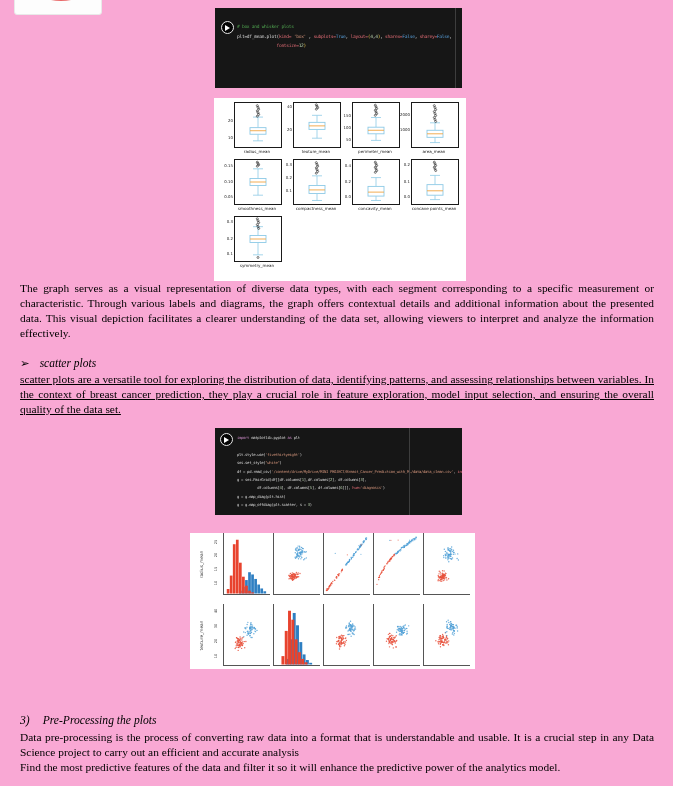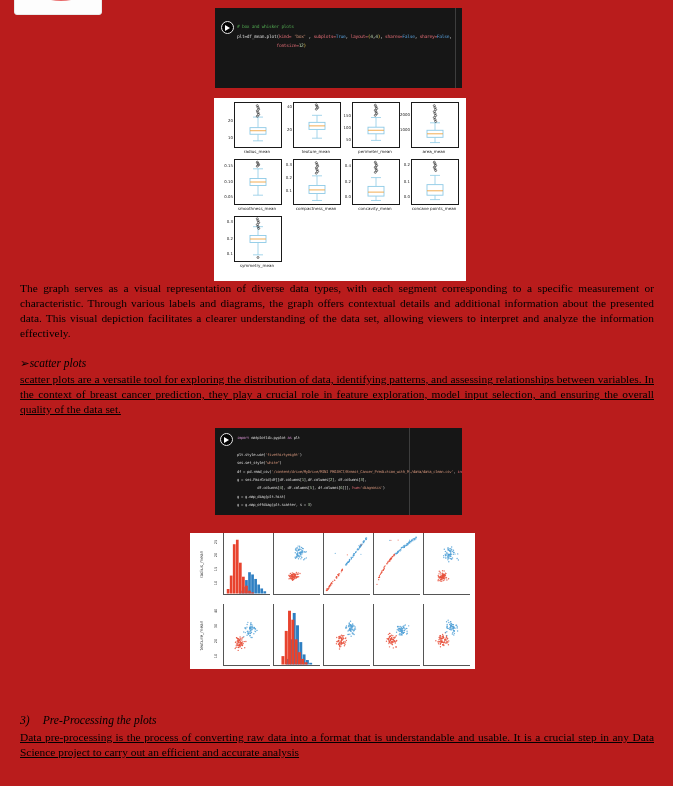--- a/index.html
+++ b/index.html
@@ -1,26 +1,26 @@
 <!DOCTYPE html>
 <html><head>
 <meta charset="utf-8">
 <style>
   html,body{margin:0;padding:0;background:#fff;}
-  .page{position:relative;width:673px;height:786px;background:#b91c1c;overflow:hidden;
+  .page{position:relative;width:673px;height:786px;background:#f9a8d4;overflow:hidden;
         font-family:"Liberation Serif",serif;color:#000;}
   
   .logo-box{position:absolute;left:14px;top:-10px;width:86px;height:23px;background:#fdfdfd;
             border:1px solid #e9e9e9;border-radius:3px;overflow:hidden;}
   .logo-ellipse{position:absolute;left:25px;top:-7px;width:42px;height:17px;border-radius:50%;}
   
   .para{position:absolute;left:20px;width:634px;font-size:11.4px;line-height:15px;text-align:justify;}
   .line-block{text-align:justify;}
   .bullet{position:absolute;left:20px;top:356px;font-size:11.5px;}
-  .bullet .lbl{font-style:italic;}
+  .bullet .lbl{font-style:italic;margin-left:10px;}
   .heading{position:absolute;left:20px;top:714px;font-size:11.6px;font-style:italic;}
   .heading .ttl{margin-left:13px;}
   
   .code-block{position:absolute;left:215px;width:247px;background:#161616;overflow:hidden;
               font-family:"DejaVu Sans Mono",monospace;}
   #code1{top:8px;height:80px;}
   #code2{top:428px;height:87px;}
   .run-btn{position:absolute;width:11px;height:11px;border:1px solid #e6e6e6;border-radius:50%;
            background:#050505;display:flex;align-items:center;justify-content:center;}
   #code1 .run-btn{left:6px;top:13px;}
@@ -1397,17 +1397,18 @@
         <circle cx="24.009571876066424" cy="22.131317577565092" r="0.7" fill="#4d9fd6" fill-opacity="0.85"></circle>
         <circle cx="27.579992703494927" cy="21.380593280809002" r="0.7" fill="#4d9fd6" fill-opacity="0.85"></circle>
       </svg>
     </div>
 
 
   <div class="heading">
     <span>3)</span><span class="ttl">Pre-Processing the plots</span>
   </div>
 
-  <div class="para" style="top:730px;text-decoration:underline;">
+  <div class="para" style="top:730px;">
     <div class="line-block">Data pre-processing is the process of converting raw data into a format that is understandable and usable. It is a crucial step in any Data Science project to carry out an efficient and accurate analysis</div>
+    <div>Find the most predictive features of the data and filter it so it will enhance the predictive power of the analytics model.</div>
   </div>
 
 </div>
 
 </body></html>

